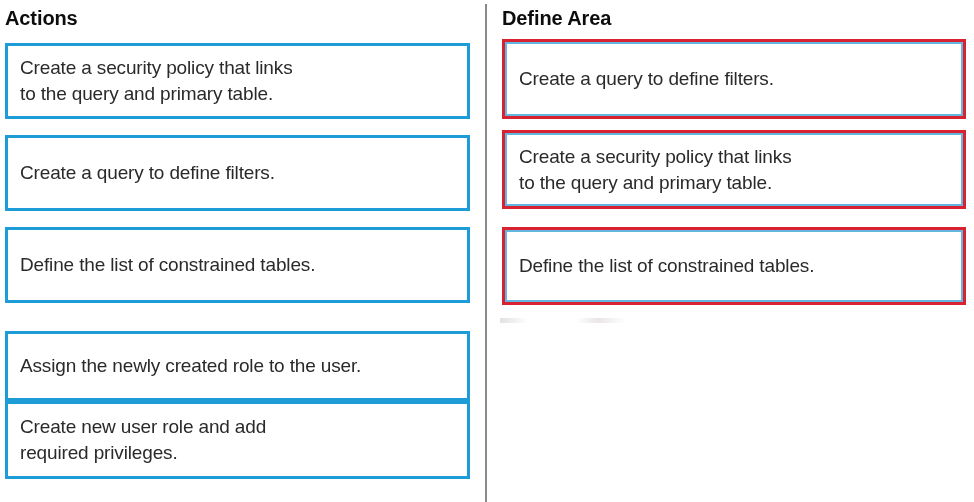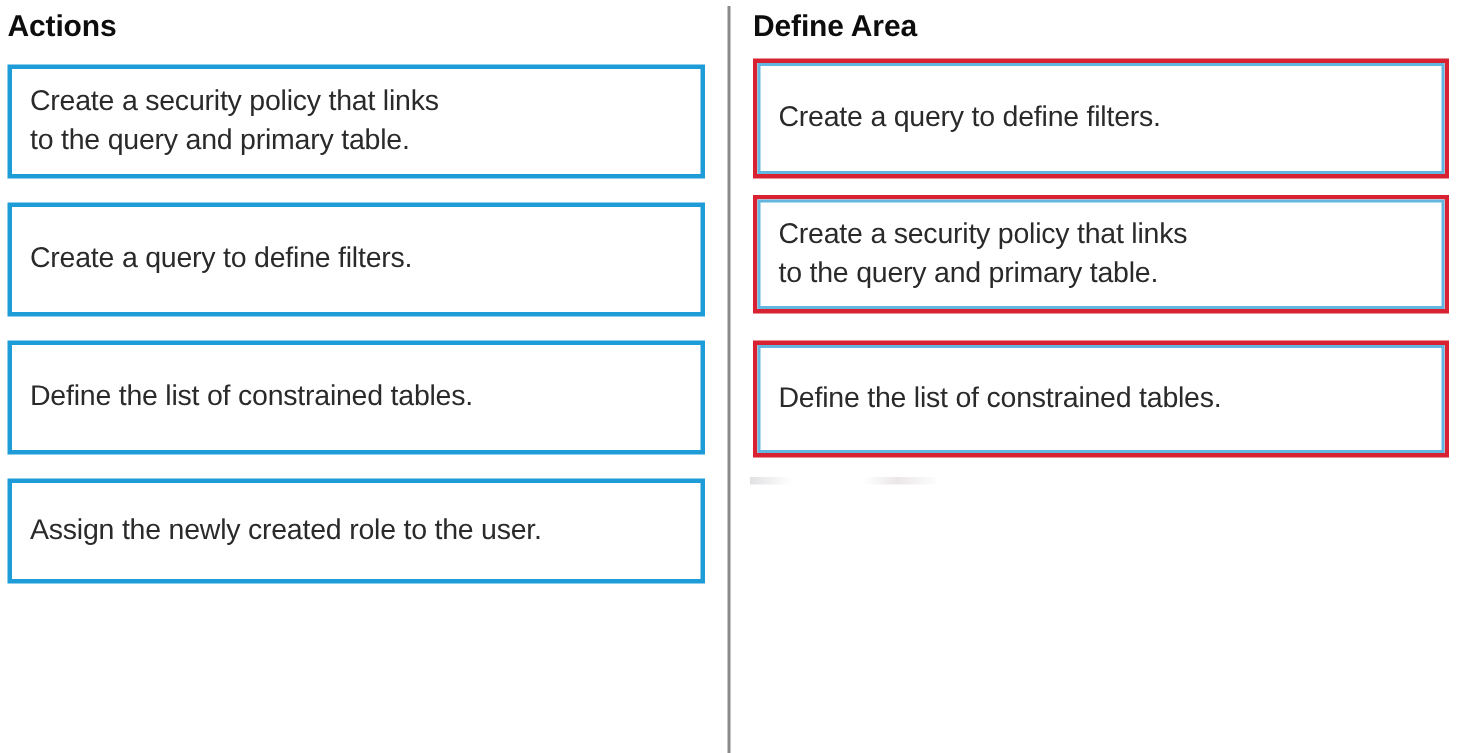--- a/index.html
+++ b/index.html
@@ -135,24 +135,28 @@
   </div>
 
   <div class="action-card" style="top:135px; height:76px;">
     <span class="card-text">Create a query to define filters.</span>
   </div>
 
   <div class="action-card" style="top:227px; height:76px;">
     <span class="card-text">Define the list of constrained tables.</span>
   </div>
 
-  <div class="action-card" style="top:319px; height:70px;">
+  <div class="action-card" style="top:331px; height:70px;">
     <span class="card-text">Assign the newly created role to the user.</span>
   </div>
 
+  <div class="action-card" style="top:401px; height:78px;">
+    <span class="card-text">Create new user role and add
+required  privileges.</span>
+  </div>
 
   <div class="divider"></div>
 
   <div class="column column-answer">
     <div class="col-title">Define Area</div>
   </div>
 
   <div class="answer-card" style="top:39px; height:80px;">
     <div class="answer-card-inner">
       <span class="card-text">Create a query to define filters.</span>

